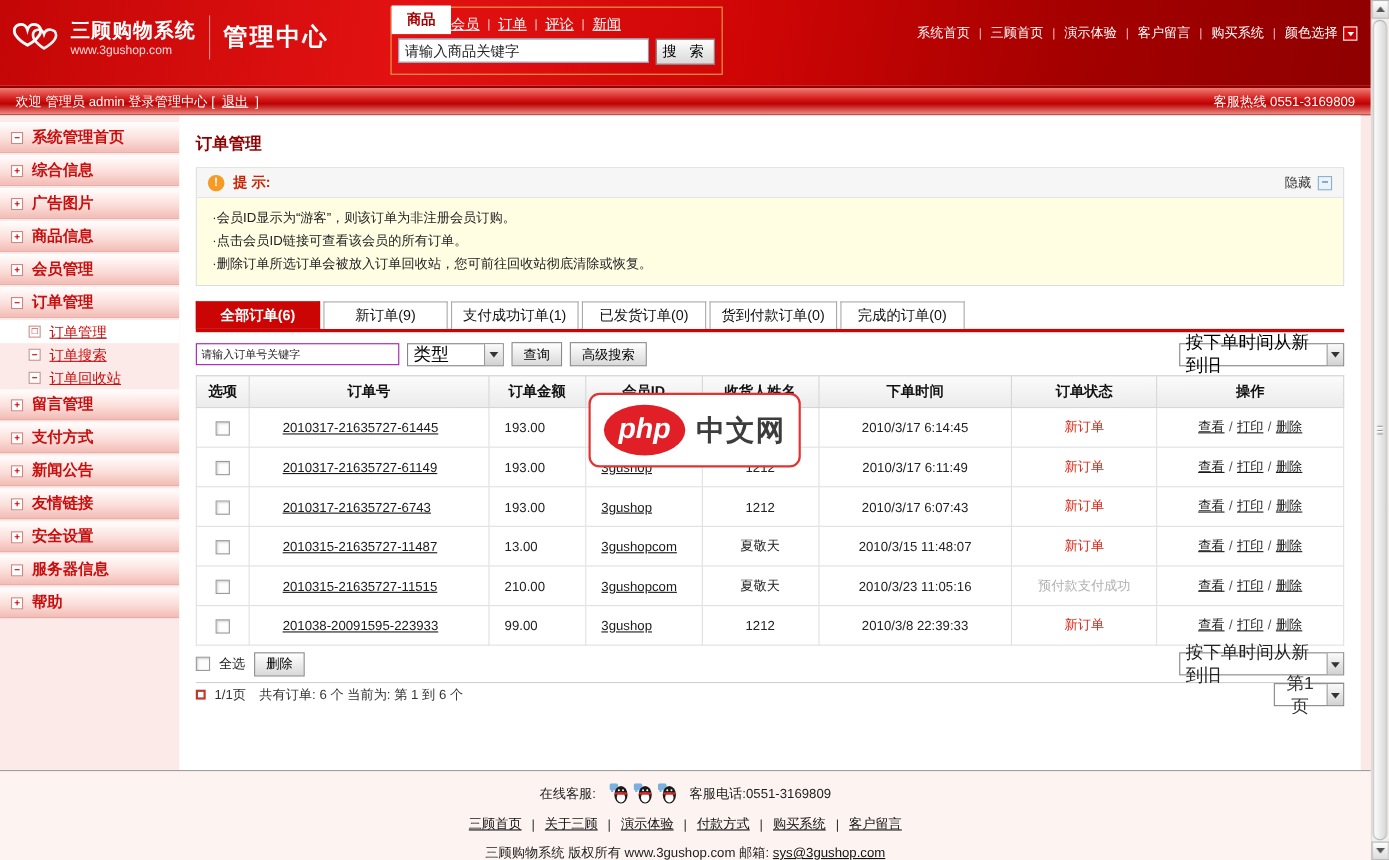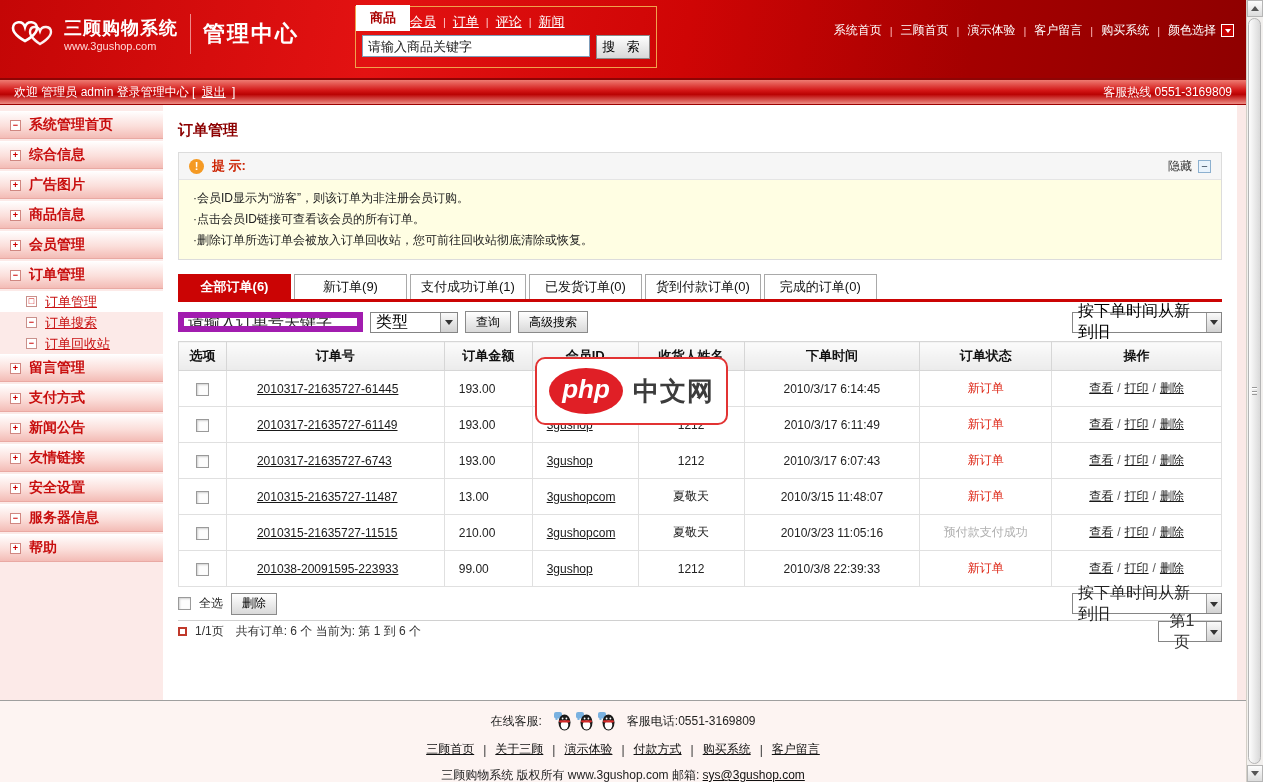--- a/index.html
+++ b/index.html
@@ -82,21 +82,21 @@
     line-height:21px; color:#222; }
 
   .otabs { margin-top:14px; display:flex; gap:3px;align-items:center; }
   .otab { min-width:113px; height:25px; line-height:24px; text-align:center; font-size:13px;
     background:#fff; border:1px solid #a9a9a9; border-bottom:none; color:#111;
     text-decoration:none; padding:0 10px; cursor:pointer; }
   .otab.active { background:#cb0404; border-color:#cb0404; color:#fff; font-weight:bold; }
   .tabline { height:3px; background:#cb0404; }
 
   .filter { display:flex; align-items:center; gap:7px; margin:9px 0 8px; }
-  .f-input { width:185px; height:20px; border:6px solid #a21caf; font-size:16px; padding:0 4px; }
+  .f-input { width:185px; height:20px; border:1px solid #a21caf; font-size:10px; padding:0 4px; }
   .f-input::placeholder { color:#222; opacity:1; }
   .fsel { display:inline-flex; align-items:center; justify-content:space-between; height:21px;
     border:1px solid #858585; background:#fff; font-size:16px; padding-left:5px; cursor:pointer; }
   .fsel .arrow { width:17px; align-self:stretch; margin-left:6px; border-left:1px solid #999;
     background:linear-gradient(#fafafa,#d2d2d2); display:flex; align-items:center; justify-content:center; }
   .fsel .arrow::after { content:""; border:4px solid transparent; border-top:5px solid #333; margin-top:5px; }
   .fsel.w-type { width:88px; }
   .fsel.w-sort { width:150px; margin-left:auto; }
   .fsel.w-page { width:64px; margin-left:auto; }
   .btn { height:22px; padding:0 10px; border:1px solid #8a8a8a; font-size:12px;

